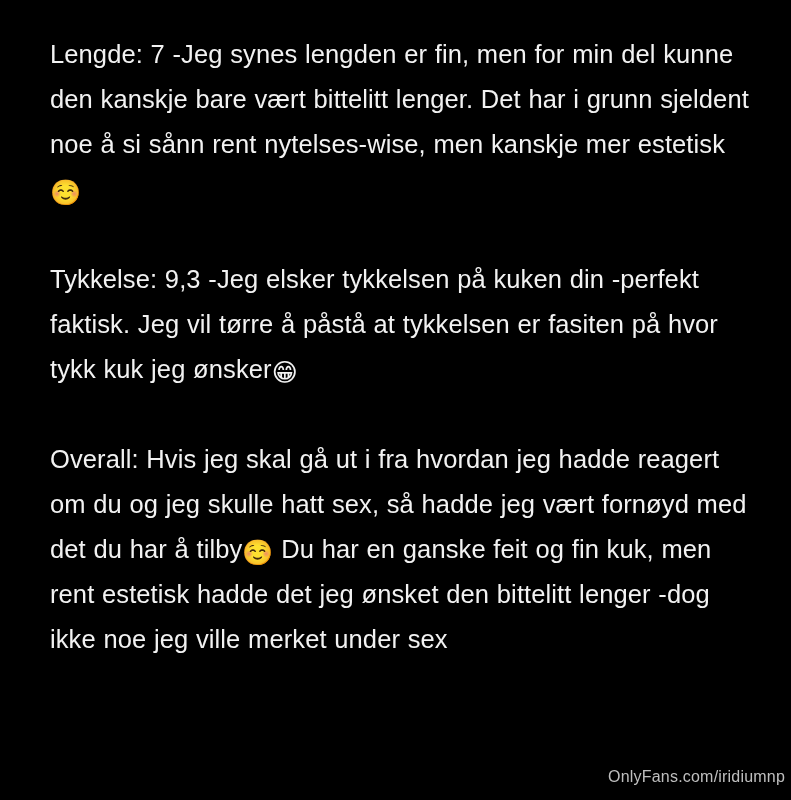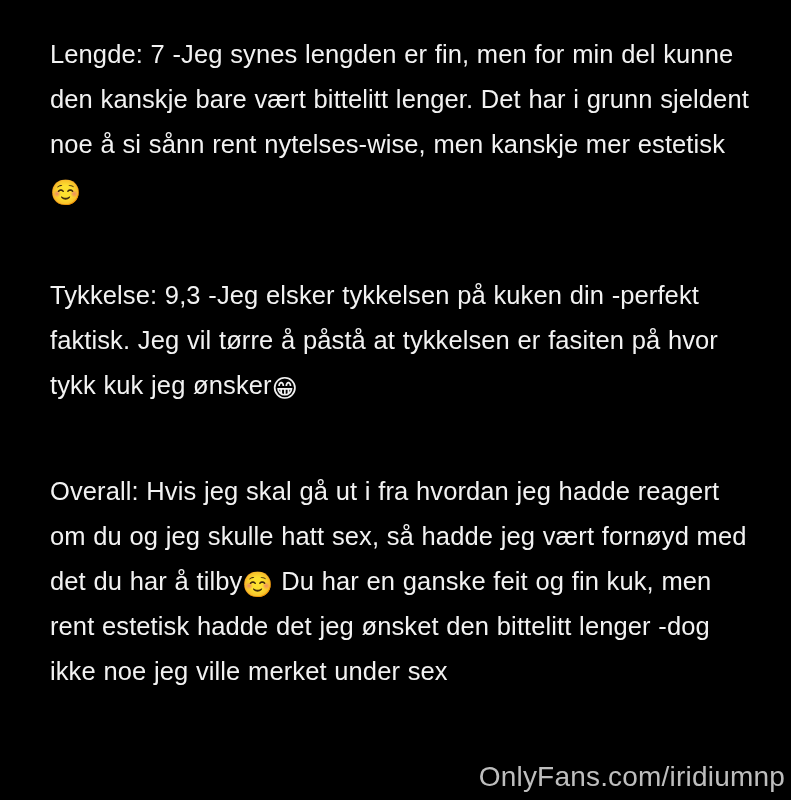--- a/index.html
+++ b/index.html
@@ -30,35 +30,35 @@
   }
   .para {
     color: #f2f2f2;
     font-size: 25.5px;
     line-height: 45px;
     letter-spacing: 0.1px;
     white-space: normal;
     word-spacing: 0.5px;
   }
   .para + .para {
-    margin-top: 61px;
+    margin-top: 45px;
   }
   .emoji {
     font-family: "DejaVu Sans", "Liberation Sans", sans-serif;
     font-size: 25px;
     line-height: 1;
     display: inline-block;
     vertical-align: -3px;
   }
   #watermark {
     position: absolute;
     right: 6px;
     bottom: 8px;
     color: #cfcfcf;
-    font-size: 28px;
+    font-size: 16px;
     line-height: 30px;
     letter-spacing: 0.2px;
     opacity: 0.92;
     white-space: nowrap;
     padding-left: 48px;
   }
 </style>
 </head>
 <body style="background: rgb(0, 0, 0);">
 

